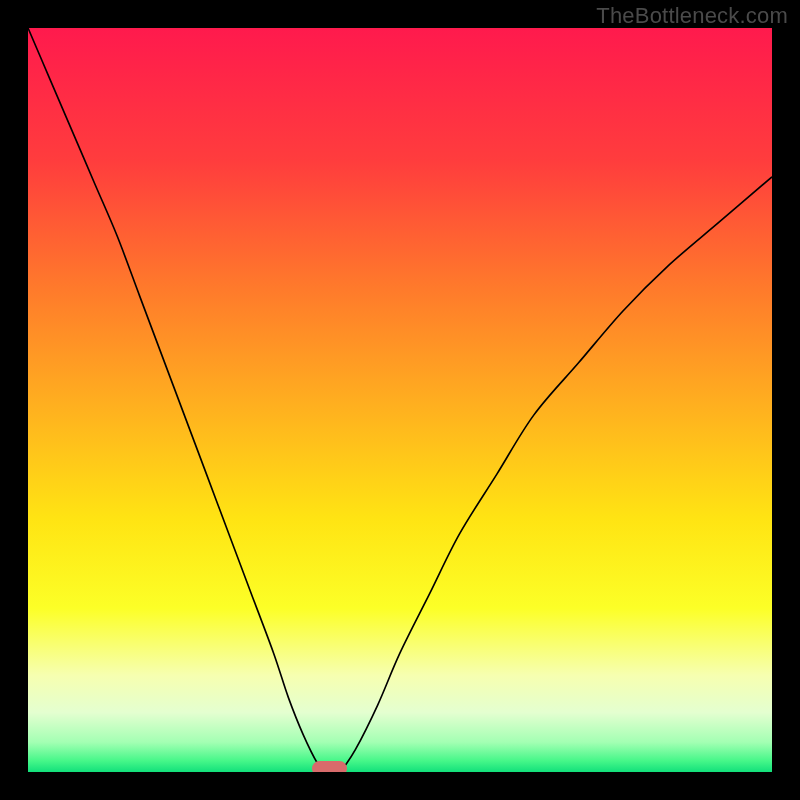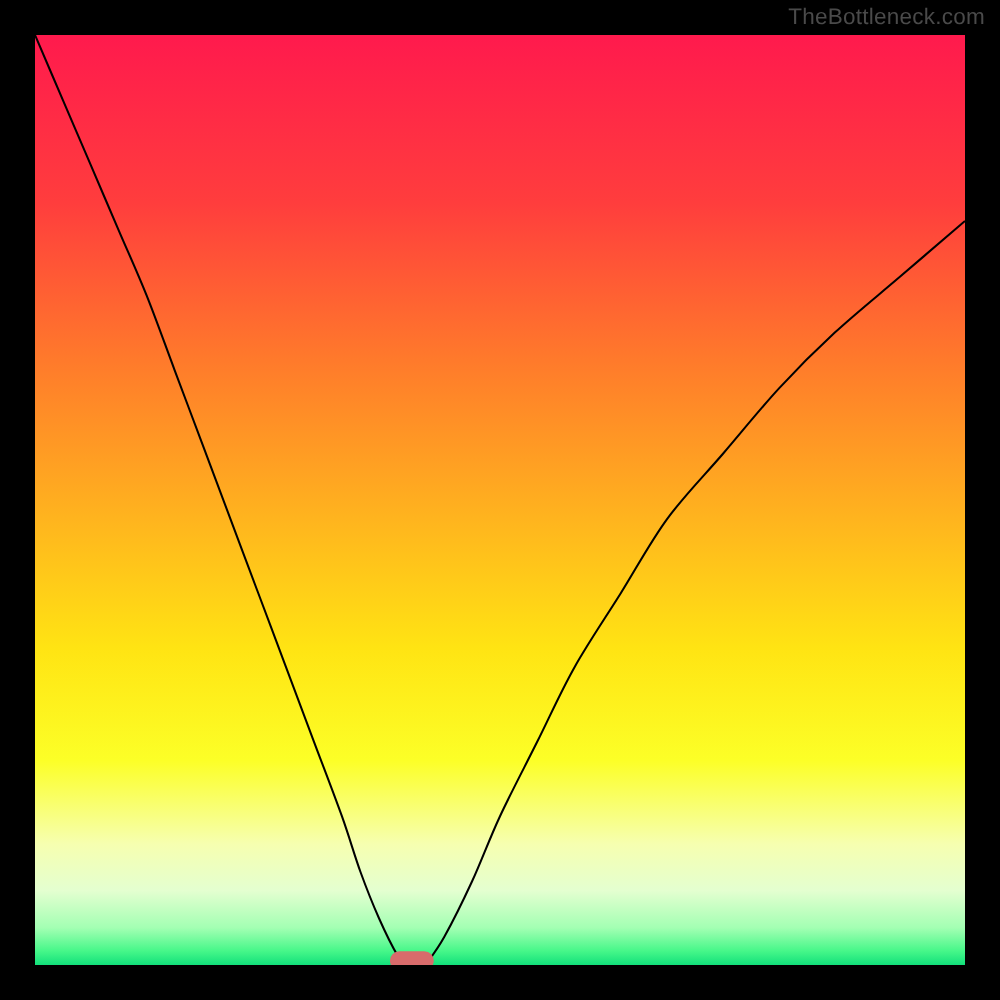--- a/index.html
+++ b/index.html
@@ -44,21 +44,21 @@
   }
   .marker {
     position: absolute;
     border-radius: 10px;
   }
   .watermark {
     position: absolute;
     top: 3px;
     right: 12px;
     color: #4a4a4a;
-    font-size: 18px;
+    font-size: 22px;
     font-weight: 500;
     letter-spacing: 0.2px;
     user-select: none;
   }
 </style>
 </head>
 <body>
 
 <div class="frame">
 

